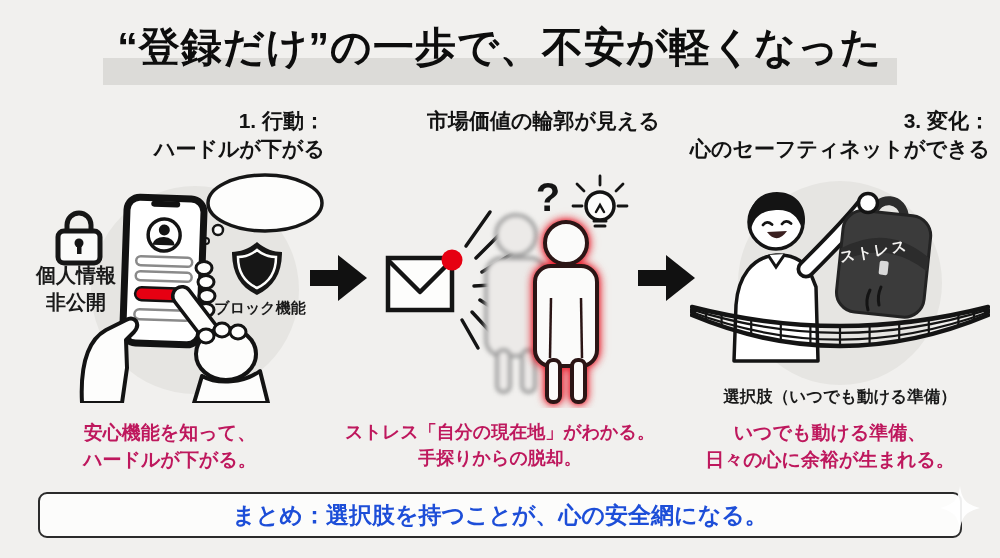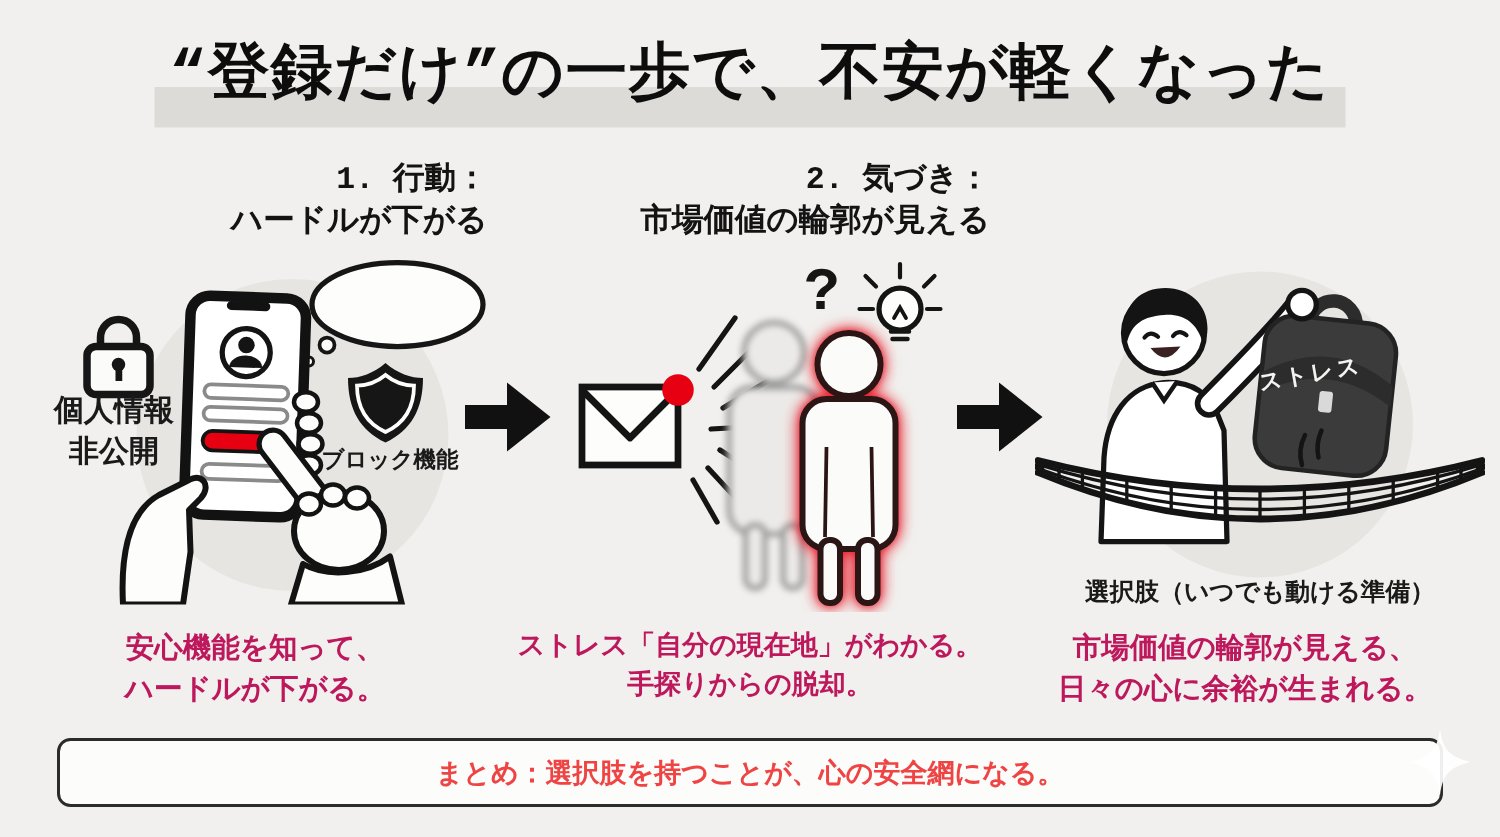--- a/index.html
+++ b/index.html
@@ -1,19 +1,19 @@
 <!DOCTYPE html>
 <html><head>
 <meta charset="utf-8">
 <style>
   html,body{margin:0;padding:0;background:#e8e7e5;}
   .canvas{
     position:relative;width:1000px;height:558px;overflow:hidden;
     background:#f1f0ee;color:#131313;
-    font-family:Liberation Mono, monospace;
+    font-family:Liberation Sans, sans-serif;
   }
   .abs{position:absolute;}
   
   .title-band{position:absolute;left:103px;top:58px;width:794px;height:27px;background:#dcdbd8;}
   .main-title{
     position:absolute;left:0;top:20px;width:1000px;margin:0;
     text-align:center;font-size:41px;font-weight:900;letter-spacing:1px;color:#0d0d0d;
   }
   
   .step-head{position:absolute;top:107px;text-align:right;font-weight:800;line-height:1.32;}
@@ -28,37 +28,40 @@
   .bag-label{color:#f4f3f1;font-size:15px;letter-spacing:2px;transform:rotate(-10deg);}
   .net-caption{font-size:16.5px;}
   
   .caption{position:absolute;top:420px;text-align:center;font-weight:700;font-size:19px;line-height:1.42;color:#be185d;}
   
   .summary-bar{
     position:absolute;left:38px;top:492px;width:924px;height:46px;box-sizing:border-box;
     background:#fcfcfb;border:2.5px solid #2b2b2b;border-radius:9px;
     display:flex;align-items:center;justify-content:center;
   }
-  .summary-text{font-size:18px;font-weight:800;color:#ef4444;}
+  .summary-text{font-size:23px;font-weight:800;color:#1d4ed8;}
 </style>
 </head>
 <body>
 
 <div class="canvas">
 
   <div class="title-band"></div>
   <h1 class="main-title">“登録だけ”の一歩で、不安が軽くなった</h1>
 
   <div class="step-head" style="left:15px;width:310px;">
     <div class="num">1. 行動：</div>
     <div class="ttl">ハードルが下がる</div>
   </div>
   <div class="step-head" style="left:330px;width:330px;">
-    <div class="num">2. 気づき：</div>
     <div class="ttl">市場価値の輪郭が見える</div>
+  </div>
+  <div class="step-head" style="left:670px;width:320px;">
+    <div class="num">3. 変化：</div>
+    <div class="ttl">心のセーフティネットができる</div>
   </div>
 
   <div class="illus" style="left:30px;top:168px;width:300px;height:235px;">
     <svg width="300" height="235" viewBox="0 0 300 235">
       <circle cx="165" cy="122" r="104" fill="#e6e5e2"></circle>
 
       <g stroke="#161616" fill="none" stroke-linecap="round">
         <path d="M 37 64 L 37 57 a 12 12 0 0 1 24 0 L 61 64" stroke-width="5"></path>
         <rect x="28" y="63" width="42" height="32" rx="6" fill="#fbfbfa" stroke-width="5"></rect>
         <circle cx="49" cy="75" r="4.5" fill="#161616" stroke="none"></circle>
@@ -212,21 +215,21 @@
 
   <div class="caption" style="left:15px;width:310px;">
     <div>安心機能を知って、</div>
     <div>ハードルが下がる。</div>
   </div>
   <div class="caption" style="left:320px;width:360px;font-size:18px;">
     <div>ストレス「自分の現在地」がわかる。</div>
     <div>手探りからの脱却。</div>
   </div>
   <div class="caption" style="left:670px;width:320px;">
-    <div>市場価値の輪郭が見える、</div>
+    <div>いつでも動ける準備、</div>
     <div>日々の心に余裕が生まれる。</div>
   </div>
 
   <div class="summary-bar">
     <span class="summary-text">まとめ：選択肢を持つことが、心の安全網になる。</span>
   </div>
   <svg class="abs" style="left:925px;top:486px;" width="70" height="60" viewBox="0 0 70 60">
     <path d="M 35 0 C 37 14 41 18 55 22 C 41 26 37 30 35 44 C 33 30 29 26 15 22 C 29 18 33 14 35 0 Z" fill="#ffffff" opacity="0.92"></path>
   </svg>
 

